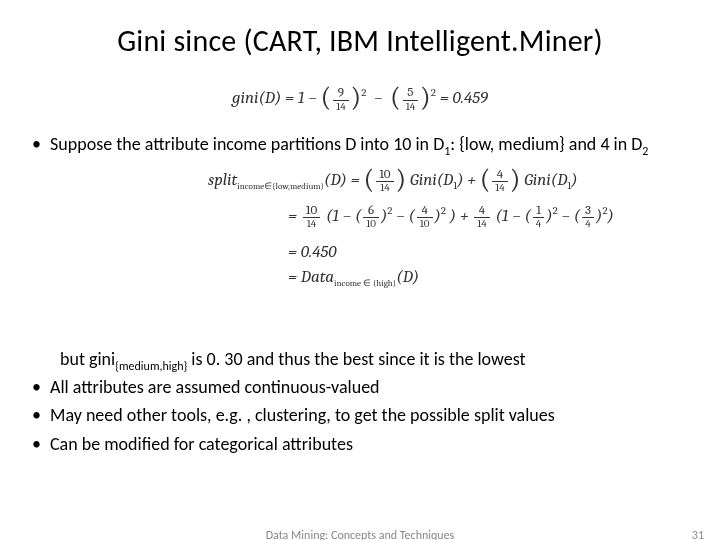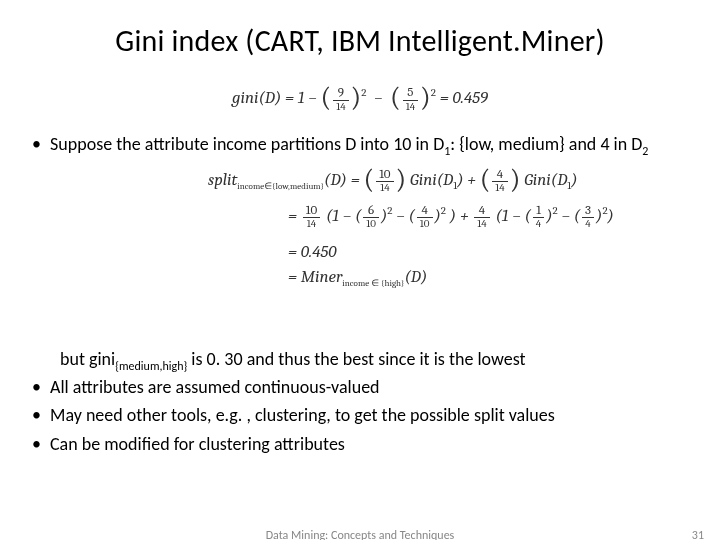--- a/index.html
+++ b/index.html
@@ -137,21 +137,21 @@
     position: absolute;
     right: 16px;
   }
   .gap-lg { height: 14px; }
 </style>
 </head>
 <body>
 
 <div class="slide">
 
-  <h1 class="title">Gini index (CART, IBM Intelligent.Miner)</h1>
+  <h1 class="title">Gini since (CART, IBM Intelligent.Miner)</h1>
 
 
   <div class="formula-block">
     <span class="formula">
       <span>gini(D) = 1 − </span>
       <span class="paren">(</span><span class="frac"><span class="num">9</span><span class="den">14</span></span><span class="paren">)</span><sup>2</sup>
       &nbsp;−&nbsp;
       <span class="paren">(</span><span class="frac"><span class="num">5</span><span class="den">14</span></span><span class="paren">)</span><sup>2</sup>
       <span> = 0.459</span>
     </span>
@@ -176,34 +176,34 @@
       <span class="frac"><span class="num">10</span><span class="den">14</span></span>
       <span>(1 − (</span><span class="frac"><span class="num">6</span><span class="den">10</span></span><span>)</span><sup>2</sup>
       <span> − (</span><span class="frac"><span class="num">4</span><span class="den">10</span></span>)<sup>2</sup>
       <span>) + </span>
       <span class="frac"><span class="num">4</span><span class="den">14</span></span>
       (1 − (<span class="frac"><span class="num">1</span><span class="den">4</span></span>)<sup>2</sup>
       − (<span class="frac"><span class="num">3</span><span class="den">4</span></span>)<sup>2</sup><span>)</span>
     </span>
     <span class="formula line" style="padding-left:80px;margin-top:12px;">= 0.450</span>
     <span class="formula line" style="padding-left:80px;">
-      <span>= Miner</span><sub class="sub-label">income ∈ {high}</sub><span>(D)</span>
+      <span>= Data</span><sub class="sub-label">income ∈ {high}</sub><span>(D)</span>
     </span>
   </div>
 
   <div class="gap-lg"></div>
 
   <div class="sub-indent">
     <span>but gini</span><span class="subtext">{medium,high}</span><span> is 0. 30 and thus the best since it is the lowest</span>
   </div>
 
   <ul class="bullets">
     <li>All attributes are assumed continuous-valued</li>
     <li>May need other tools, e.g. , clustering, to get the possible split values</li>
-    <li>Can be modified for clustering attributes</li>
+    <li>Can be modified for categorical attributes</li>
   </ul>
 
   <div class="footer">
     <div class="footer-center">Data Mining: Concepts and Techniques</div>
     <div class="footer-right">31</div>
   </div>
 
 </div>
 
 </body></html>

